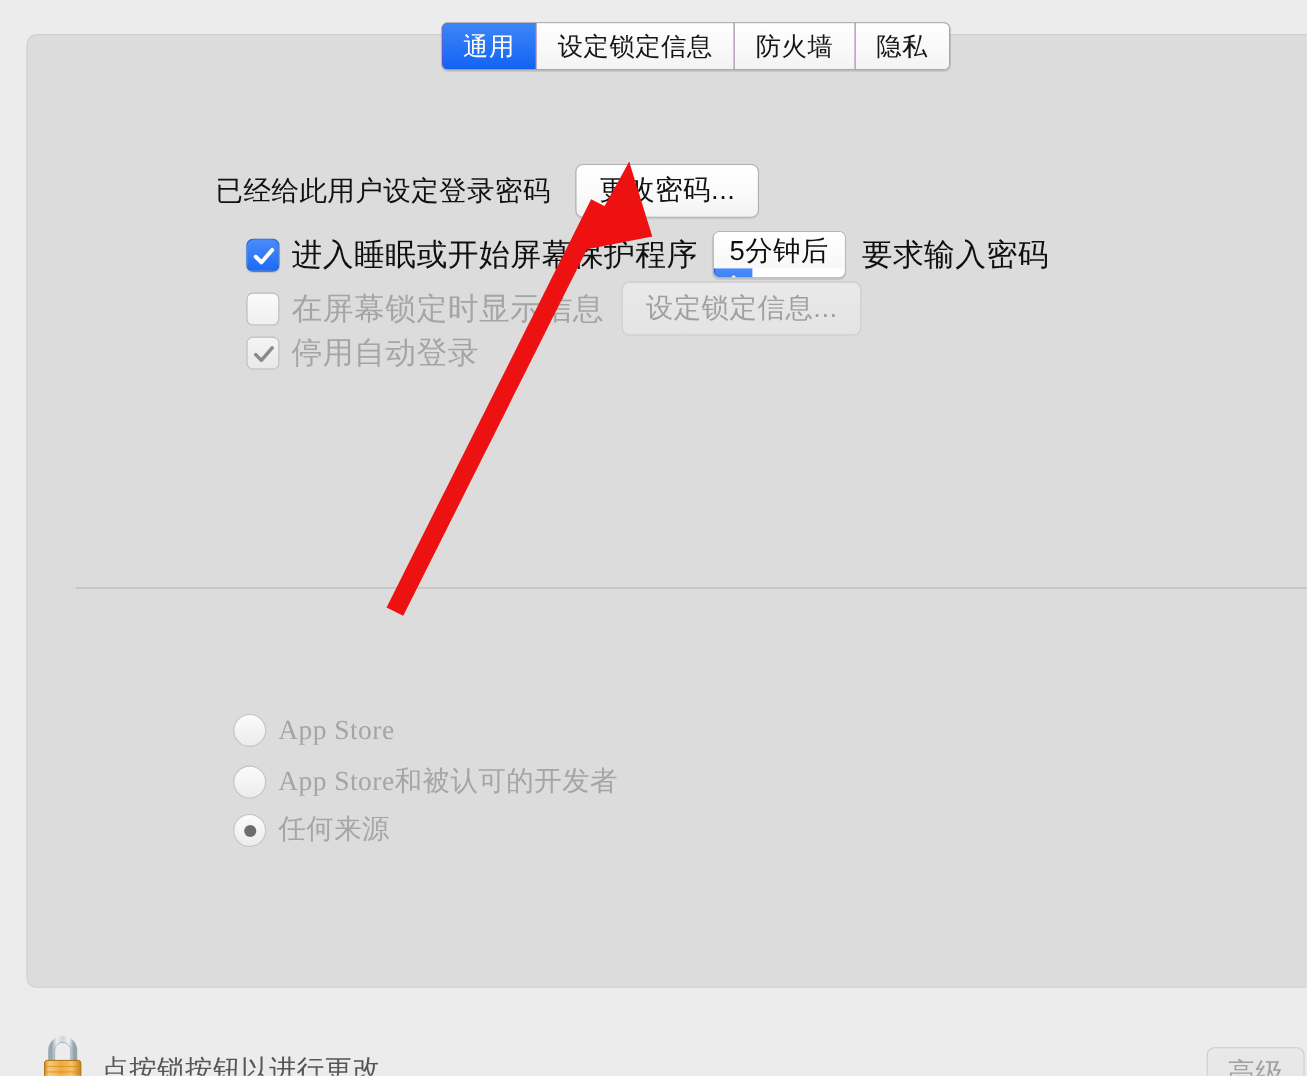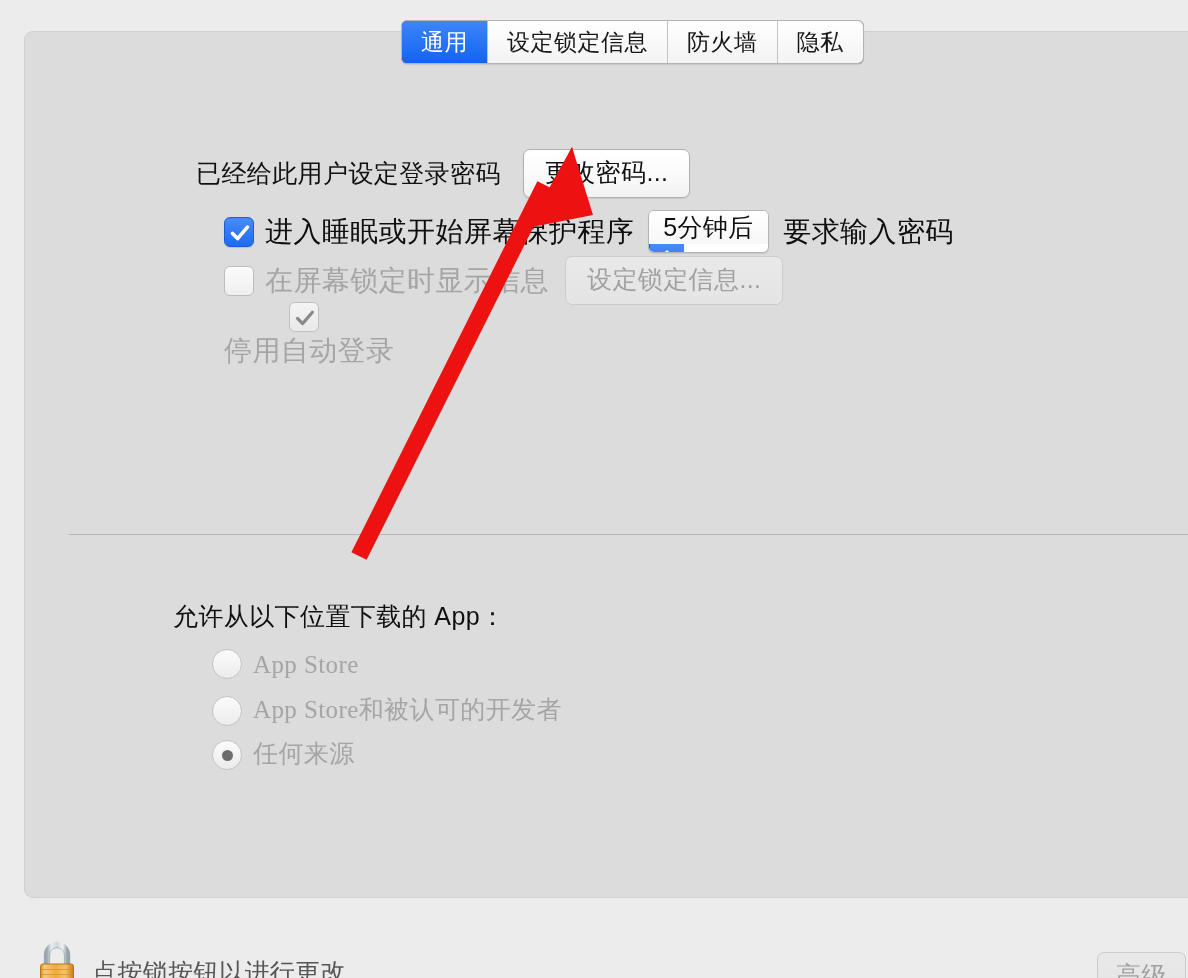--- a/index.html
+++ b/index.html
@@ -100,21 +100,21 @@
   }
 
   
   .cb-row {
     position: absolute;
     display: flex;
     align-items: center;
   }
   .cb-row.r1 { left: 199px; top: 178px; }
   .cb-row.r2 { left: 199px; top: 224px; }
-  .cb-row.r3 { left: 199px; top: 270px; flex-direction: column; }
+  .cb-row.r3 { left: 199px; top: 270px; }
 
   .checkbox {
     width: 30px; height: 30px;
     border-radius: 6px;
     box-sizing: border-box;
     flex: none;
     position: relative;
     margin-right: 11px;
   }
   .checkbox.on {
@@ -295,21 +295,20 @@
     <span class="checkbox on-disabled">
       <svg width="30" height="30" viewBox="0 0 30 30" aria-hidden="true">
         <path d="M7.5 15.4 L12.6 20.6 L22.4 9.2" fill="none" stroke="#8a8a8a" stroke-width="3.2" stroke-linecap="round" stroke-linejoin="round"></path>
       </svg>
     </span>
     <span class="cb-label dim">停用自动登录</span>
   </div>
 
   <div class="divider"></div>
 
-  <div class="sect-title">允许从以下位置下载的 App：</div>
 
   <div class="radio-row a1">
     <span class="radio"></span>
     <span class="radio-label">App Store</span>
   </div>
   <div class="radio-row a2">
     <span class="radio"></span>
     <span class="radio-label">App Store和被认可的开发者</span>
   </div>
   <div class="radio-row a3">

